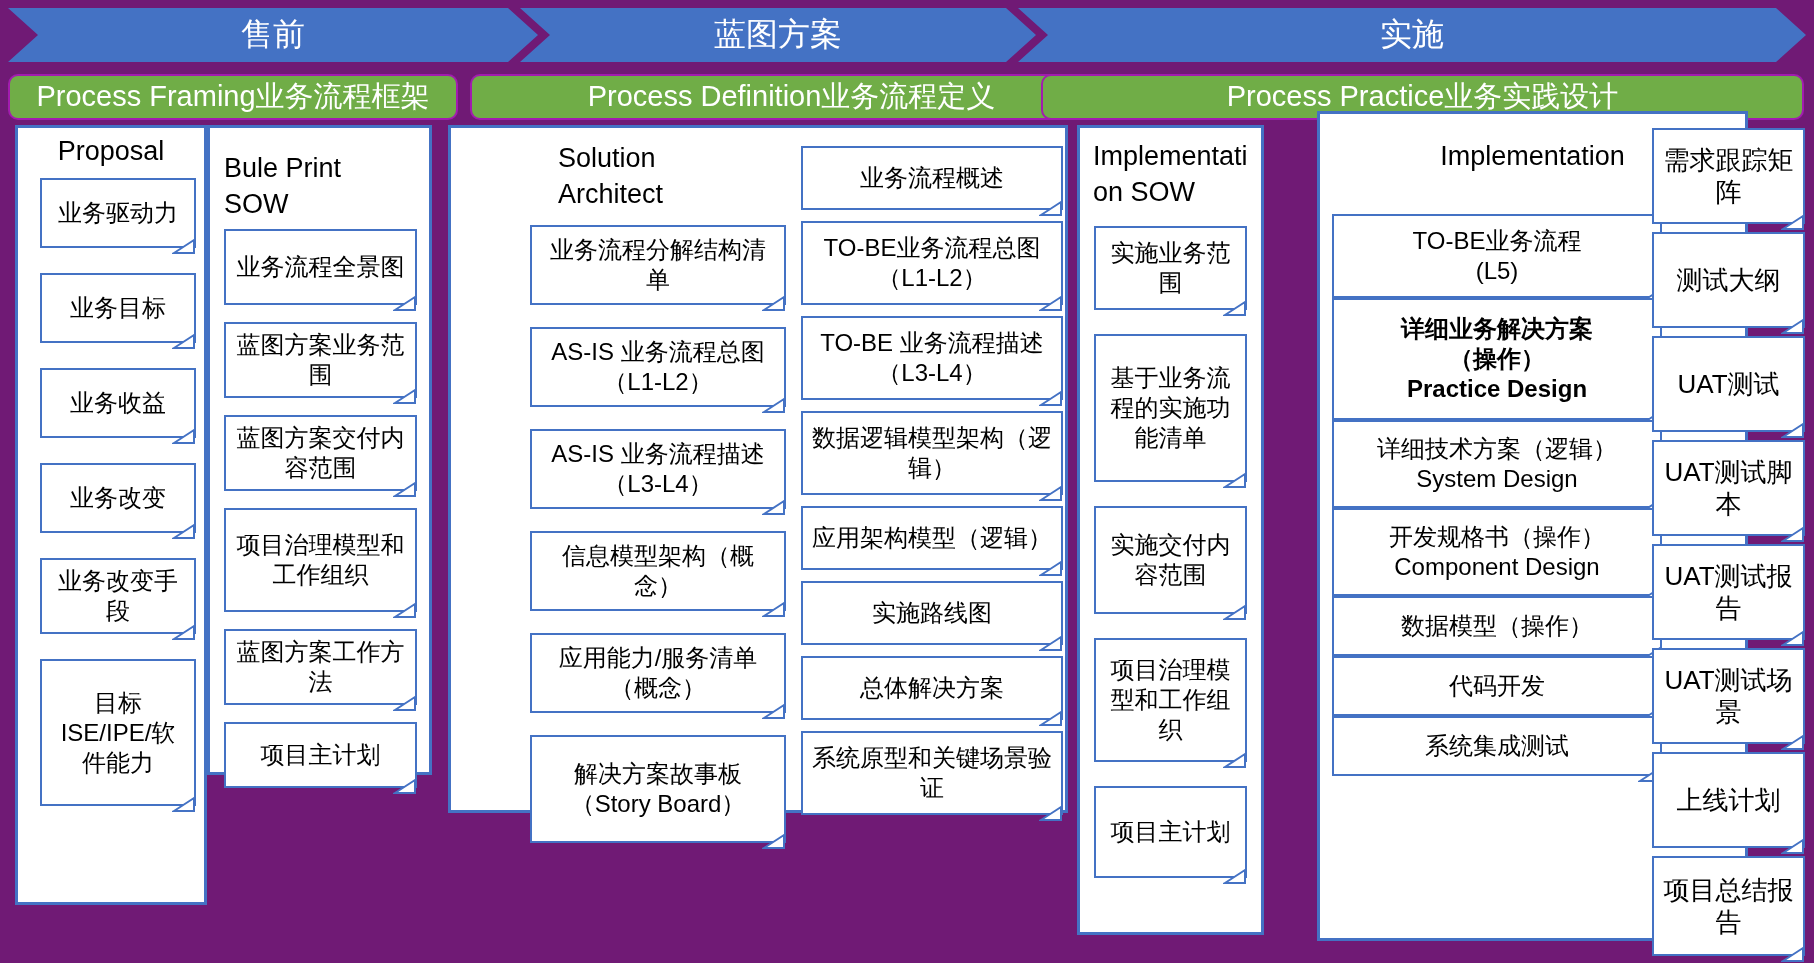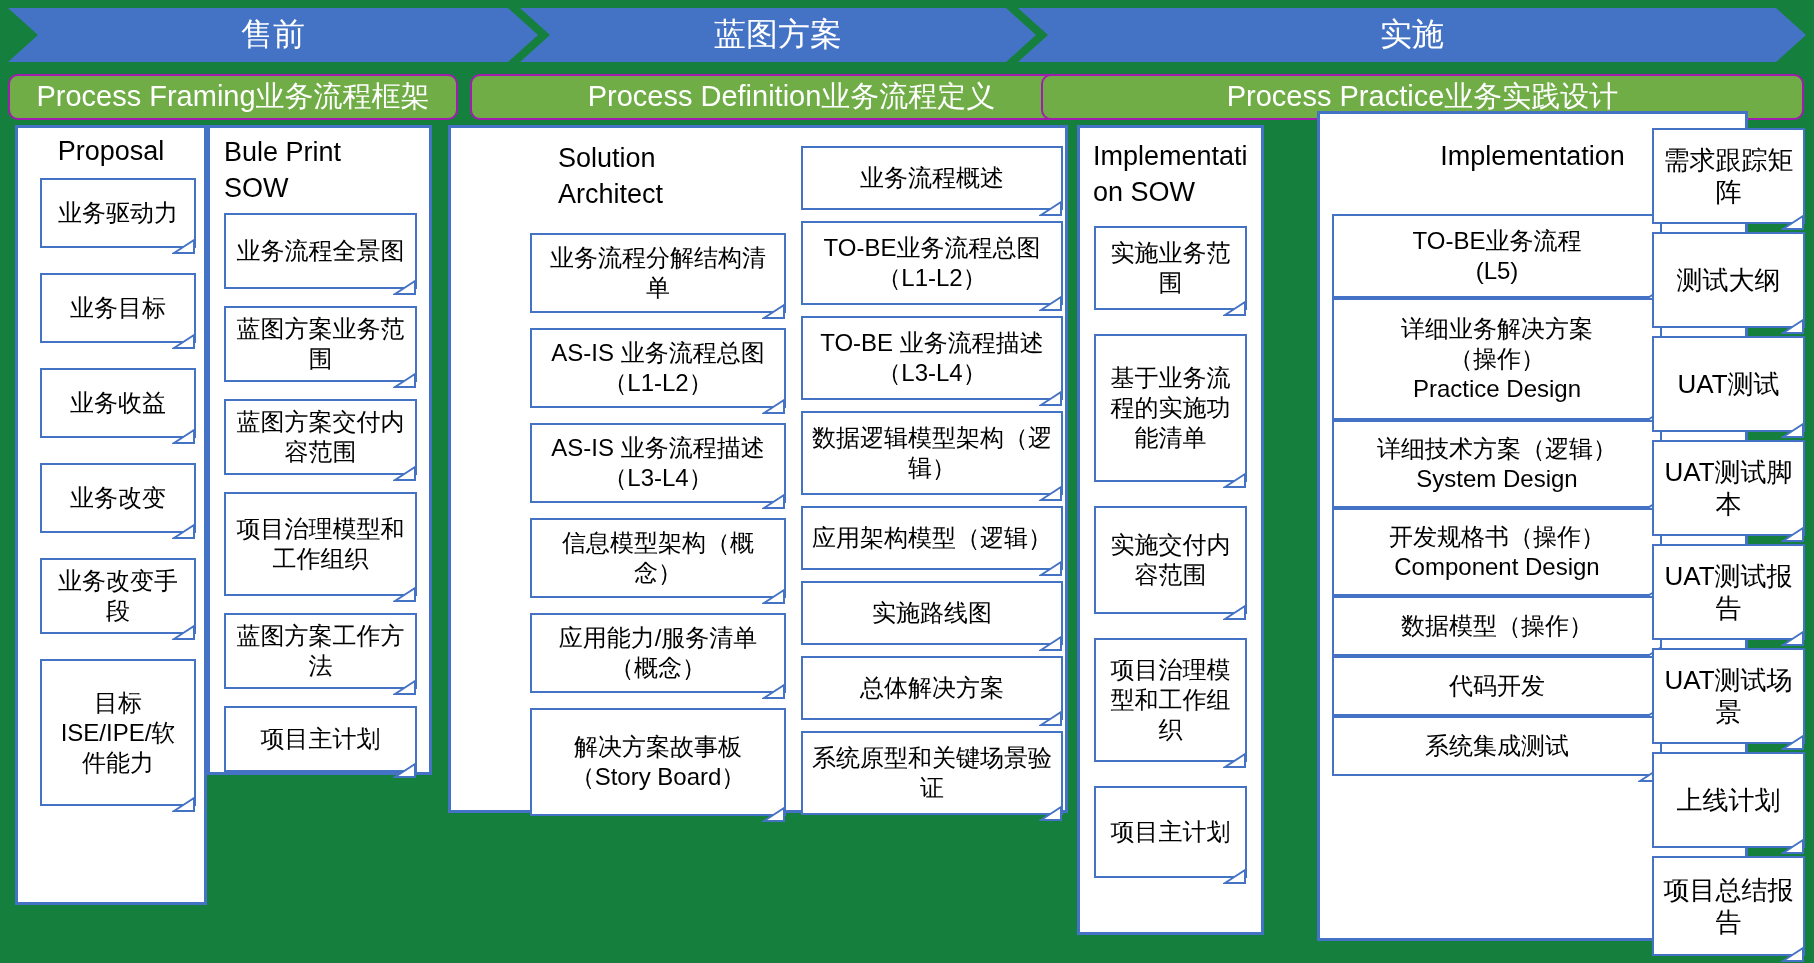--- a/index.html
+++ b/index.html
@@ -1,17 +1,17 @@
 <!DOCTYPE html>
 <html><head>
 <meta charset="utf-8">
 <style>
   html,body{margin:0;padding:0;background:#fff;}
   .canvas{
-    position:relative;width:1814px;height:963px;background:#15803d;overflow:hidden;
+    position:relative;width:1814px;height:963px;background:#701a75;overflow:hidden;
     font-family:"Liberation Sans","DejaVu Sans",sans-serif;color:#000;
   }
   
   .chevron{
     position:absolute;top:8px;height:54px;background:#4472C4;color:#fff;
     display:flex;align-items:center;justify-content:center;font-size:32px;
     clip-path:polygon(0 0,calc(100% - 30px) 0,100% 50%,calc(100% - 30px) 100%,0 100%,30px 50%);
   }
   #chev1{left:8px;width:530px}
   #chev2{left:520px;width:516px}
@@ -42,48 +42,48 @@
     font-size:24px;line-height:1.25;padding:6px 9px;
   }
   .box-label{white-space:pre-line;overflow-wrap:break-word;width:100%;}
   .fold{position:absolute;right:-2px;bottom:-9px;}
   
   #proposal .container-title{text-align:center;padding-top:5px;}
   #proposal .boxes{margin:9px 8px 0 22px;gap:25px;}
   #proposal .box{min-height:70px;}
   #proposal .box:last-child{min-height:147px;}
 
-  #bp-sow .container-title{padding:6px 34px 0 14px;}
+  #bp-sow .container-title{padding:6px 34px 0 14px;margin-top:16px;}
   #bp-sow .boxes{margin:6px 12px 0 14px;gap:17px;}
   #bp-sow .box{min-height:76px;}
   #bp-sow .box:nth-child(4){min-height:104px;}
   #bp-sow .box:last-child{min-height:66px;}
 
   .def-left{position:absolute;left:79px;top:10px;width:256px;}
   .def-left .container-title{padding:2px 80px 0 28px;}
-  .def-left .boxes{margin-top:20px;gap:15px;}
+  .def-left .boxes{margin-top:12px;gap:22px;}
   .def-left .box{min-height:80px;}
   .def-left .box:last-child{min-height:108px;}
   .def-right{position:absolute;left:350px;top:18px;width:262px;}
   .def-right .boxes{gap:11px;}
   .def-right .box{min-height:64px;padding:10px 9px;text-align:center;}
 
   #impl-sow .container-title{padding:10px 6px 0 13px;overflow-wrap:anywhere;}
   #impl-sow .boxes{margin:15px 14px 0 14px;gap:24px;}
   #impl-sow .box{min-height:84px;}
   #impl-sow .box:nth-child(2){min-height:148px;}
   #impl-sow .box:nth-child(3){min-height:108px;}
   #impl-sow .box:nth-child(4){min-height:124px;}
   #impl-sow .box:nth-child(5){min-height:92px;}
 
   #impl .container-title{text-align:center;padding-top:24px;}
   #impl .boxes{margin:40px 83px 0 12px;}
   #impl .box{min-height:60px;}
   #impl .box:nth-child(1){min-height:84px;}
-  #impl .box:nth-child(2){min-height:122px;}
+  #impl .box:nth-child(2){min-height:122px;font-weight:bold;}
   #impl .box:nth-child(3){min-height:88px;}
   #impl .box:nth-child(4){min-height:88px;}
 
   #practice-list .box{min-height:96px;font-size:26px;}
   #practice-list .box:last-child{min-height:100px;}
 </style>
 </head>
 <body>
 
 <div class="canvas">

